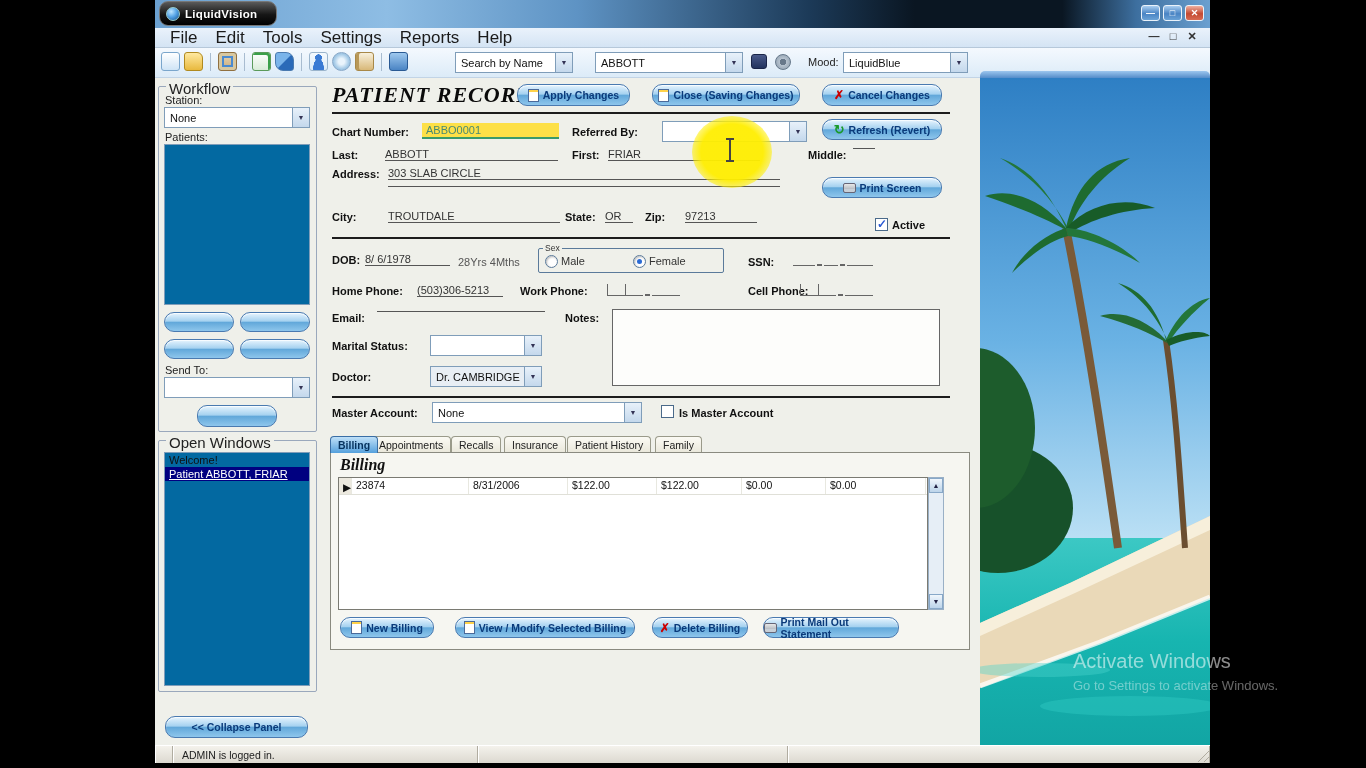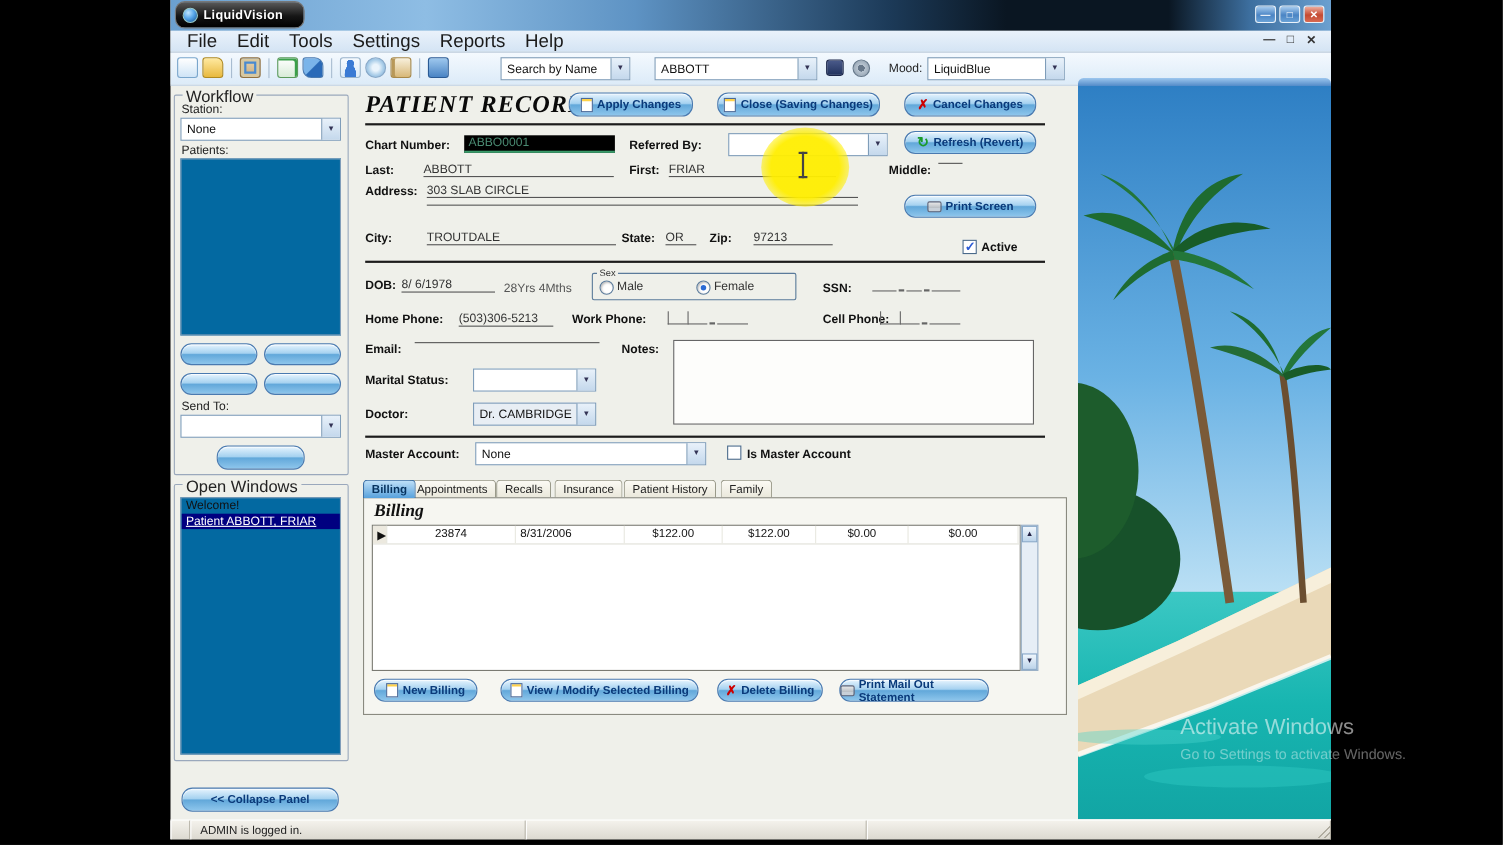--- a/index.html
+++ b/index.html
@@ -81,21 +81,21 @@
     color:#0a3a7a; font-size:10.5px; font-weight:bold;
     display:flex; align-items:center; justify-content:center; gap:4px; }
 
   
   .flbl { position:absolute; font-size:11px; font-weight:bold; color:#111; white-space:nowrap; }
   .fval { position:absolute; font-size:11px; color:#333; white-space:nowrap; }
   .uline { border-bottom:1px solid #555; }
   .thick { position:absolute; height:2px; background:#1c1c1c; }
   #pr-title { position:absolute; font-family:"Liberation Serif", serif; font-style:italic;
     font-weight:bold; font-size:22px; letter-spacing:1px; color:#0a0a0a; }
-  .chart-field { position:absolute; background:#000000; border-bottom:2px solid #3a9a6a;
+  .chart-field { position:absolute; background:#fde047; border-bottom:2px solid #3a9a6a;
     font-size:11px; color:#4a8a72; padding:1px 4px; }
   .ic-doc { width:11px; height:13px; background:#fff; border:1px solid #4a6a9a;
     box-shadow:inset 0 2px 0 #ffd24a; }
   .ic-x { color:#c00; font-weight:bold; font-size:12px; line-height:12px; }
   .ic-refresh { color:#1a9a2a; font-weight:bold; font-size:13px; line-height:13px; }
   .ic-printer { width:13px; height:10px; background:linear-gradient(#e8e8e8,#9aa4ae);
     border:1px solid #667; border-radius:2px; box-shadow:inset 0 -3px 0 #c8d0d8; }
   .radio { position:absolute; width:13px; height:13px; border-radius:50%; background:#fff;
     border:1px solid #5a7a9a; box-shadow:inset 1px 1px 2px #bbb; }
   .radio.on::after { content:""; position:absolute; left:3px; top:3px; width:5px; height:5px;
@@ -124,21 +124,21 @@
   
   #grid { position:absolute; left:183px; top:477px; width:590px; height:133px;
     background:#fff; border:1px solid #7a7a72; }
   .ghead { display:flex; height:17px; background:linear-gradient(#f6f4ea,#e4e1d2);
     border-bottom:1px solid #a0a098; }
   .ghead .gc { font-size:10.5px; color:#222; padding:1px 3px; border-right:1px solid #c0bfb4;
     overflow:hidden; white-space:nowrap; }
   .grow { display:flex; height:17px; border-bottom:1px solid #e0e0d8; }
   .grow .gc { font-size:10.5px; color:#111; padding:1px 4px; border-right:1px solid #e8e8e0;
     white-space:nowrap; }
-  .num { text-align:center; }
+  .num { text-align:left; }
   .gmark { width:13px; background:#ece9df; border-right:1px solid #b8b4a8;
     font-size:8px; color:#000; text-align:center; line-height:16px; }
   #vscroll { position:absolute; left:773px; top:477px; width:16px; height:133px;
     background:#e6eef6; border:1px solid #9ab0c6; }
   .sarr { position:absolute; left:0; width:14px; height:15px;
     background:linear-gradient(#f0f6fc,#bcd4ea); border:1px solid #88a8c8;
     font-size:7px; color:#224; text-align:center; line-height:14px; }
 
   
   #statusbar { position:absolute; left:0; top:745px; width:1055px; height:18px;

